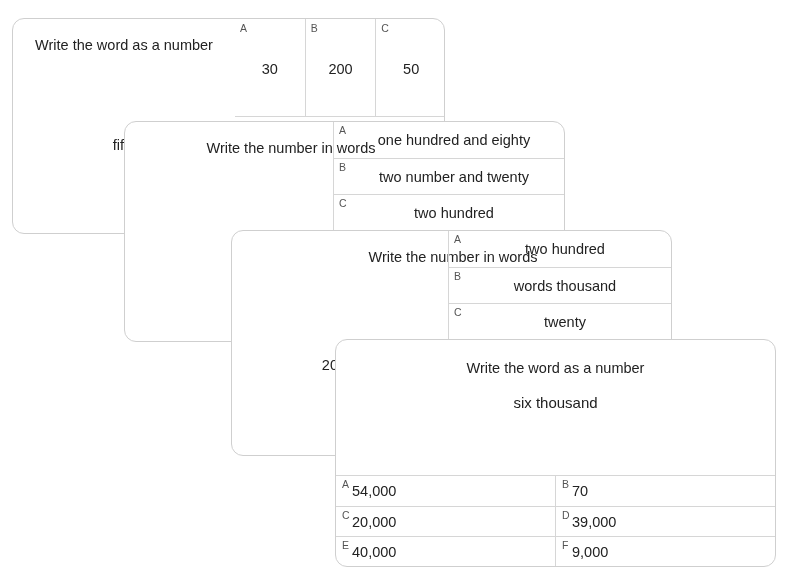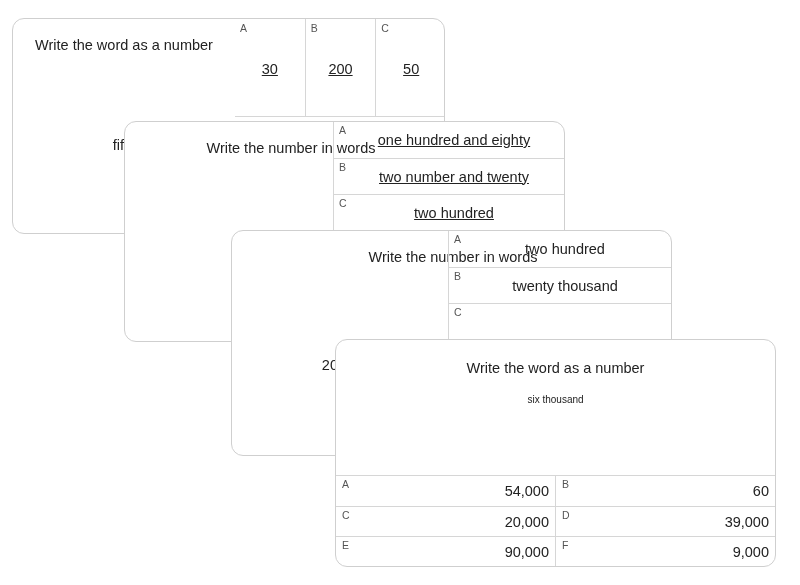--- a/index.html
+++ b/index.html
@@ -79,21 +79,20 @@
     font-size: 10.5px;
     color: #555;
   }
   #card1 .opt .val {
     position: absolute;
     left: 0;
     right: 0;
     top: 42px;
     text-align: center;
     font-size: 14.5px;
-    text-decoration: underline;
   }
 
   
   #card2 {
     left: 124px;
     top: 121px;
     width: 441px;
     height: 221px;
   }
   #card2 .prompt {
@@ -132,21 +131,20 @@
     font-size: 10.5px;
     color: #555;
   }
   #card2 .row .val {
     position: absolute;
     left: 14px;
     right: 6px;
     top: 10px;
     text-align: center;
     font-size: 14.5px;
-    text-decoration: underline;
   }
 
   
   #card3 {
     left: 231px;
     top: 230px;
     width: 441px;
     height: 226px;
   }
   #card3 .prompt {
@@ -208,21 +206,21 @@
     width: 100%;
     text-align: center;
     font-size: 14.5px;
   }
   #card4 .word {
     position: absolute;
     left: 0;
     top: 54px;
     width: 100%;
     text-align: center;
-    font-size: 10px;
+    font-size: 15px;
   }
   #card4 .grid {
     position: absolute;
     left: 0;
     top: 135px;
     width: 100%;
   }
   #card4 .grid-row {
     display: flex;
     height: 29.5px;
@@ -241,21 +239,21 @@
     left: 6px;
     top: 2px;
     font-size: 10.5px;
     color: #555;
   }
   #card4 .cell .val {
     position: absolute;
     left: 16px;
     right: 6px;
     top: 7px;
-    text-align: right;
+    text-align: left;
     font-size: 14.5px;
   }
 </style>
 </head>
 <body>
 
 <div class="stage">
 
   <div class="card" id="card1">
     <div class="prompt">Write the word as a number</div>
@@ -298,56 +296,57 @@
   <div class="card" id="card3">
     <div class="prompt">Write the number in words</div>
     <div class="word">20000</div>
     <div class="rows">
       <div class="row">
         <span class="lbl">A</span>
         <span class="val">two hundred</span>
       </div>
       <div class="row">
         <span class="lbl">B</span>
-        <span class="val">twenty thousand</span>
+        <span class="val">words thousand</span>
       </div>
       <div class="row">
         <span class="lbl">C</span>
+        <span class="val">twenty</span>
       </div>
     </div>
   </div>
 
   <div class="card" id="card4">
     <div class="prompt">Write the word as a number</div>
     <div class="word">six thousand</div>
     <div class="grid">
       <div class="grid-row">
         <div class="cell">
           <span class="lbl">A</span>
           <span class="val">54,000</span>
         </div>
         <div class="cell">
           <span class="lbl">B</span>
-          <span class="val">60</span>
+          <span class="val">70</span>
         </div>
       </div>
       <div class="grid-row">
         <div class="cell">
           <span class="lbl">C</span>
           <span class="val">20,000</span>
         </div>
         <div class="cell">
           <span class="lbl">D</span>
           <span class="val">39,000</span>
         </div>
       </div>
       <div class="grid-row">
         <div class="cell">
           <span class="lbl">E</span>
-          <span class="val">90,000</span>
+          <span class="val">40,000</span>
         </div>
         <div class="cell">
           <span class="lbl">F</span>
           <span class="val">9,000</span>
         </div>
       </div>
     </div>
   </div>
 
 </div>

